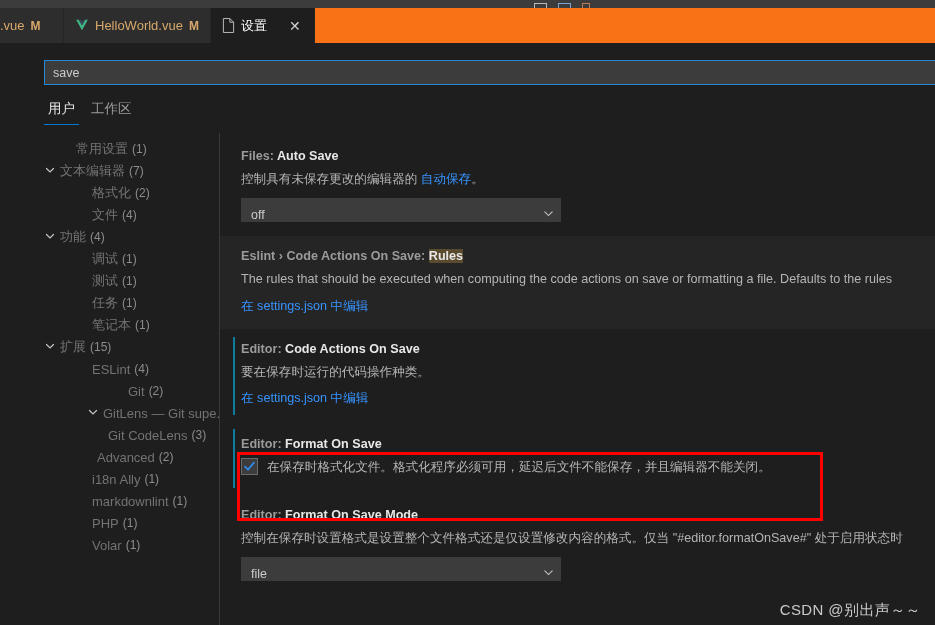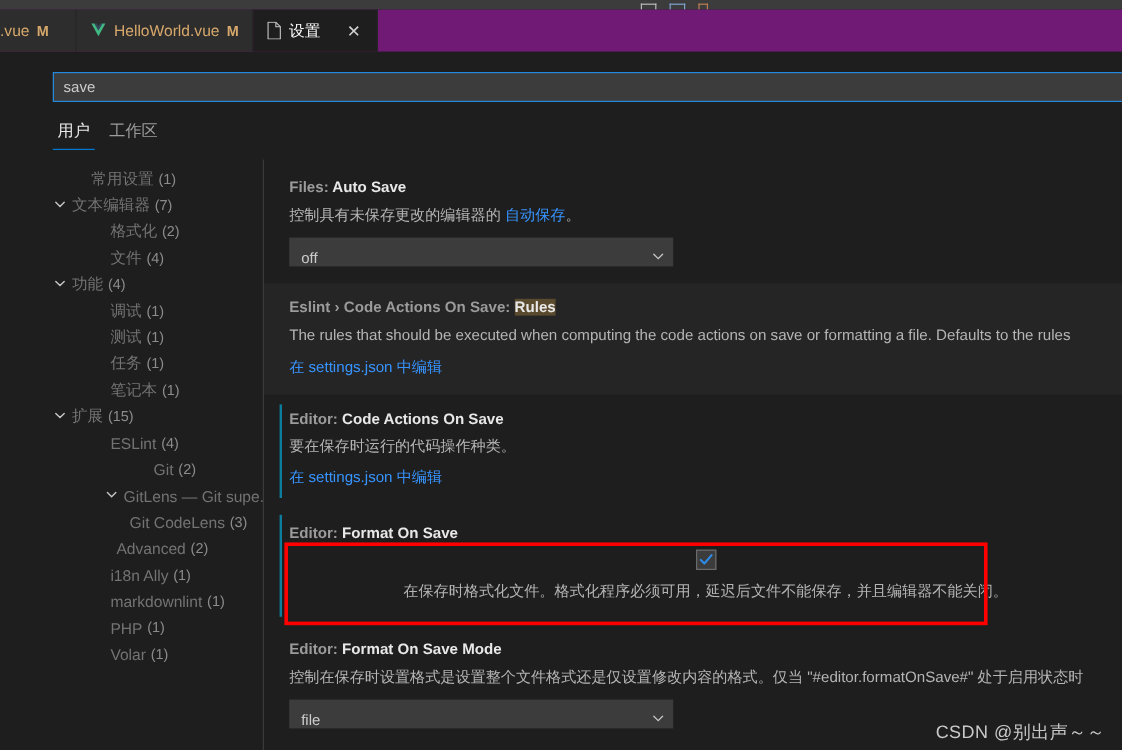--- a/index.html
+++ b/index.html
@@ -20,21 +20,21 @@
     position: absolute; left: 534px; top: 0px; height: 8px;
     display: flex; gap: 11px; align-items: flex-end;
   }
   .strip-ic { width: 13px; height: 5px; border: 1px solid #cfcfcf; border-bottom: none; opacity: .85; }
   .strip-ic.b { border-color: #8ab4e8; }
   .strip-ic.c { border-color: #d08b5a; width: 8px; }
 
   
   .tabbar {
     position: absolute; left: 0; top: 8px; width: 935px; height: 35px;
-    background: #701a75; display: flex; align-items: stretch;
+    background: #f97316; display: flex; align-items: stretch;
   }
   .tab {
     display: flex; align-items: center; gap: 6px;
     padding: 0 11px; height: 35px;
     background: #2d2d2d; color: #9a9a9a;
     font-size: 13px; white-space: nowrap;
     border-right: 1px solid #252526;
     position: relative;
   }
   .tab.partial { padding-left: 0; width: 64px; justify-content: flex-start; }
@@ -126,21 +126,21 @@
   .s-link {
     font-size: 12.6px; color: #3794ff; margin-top: 9px; display: inline-block;
   }
   .s-select {
     margin-top: 10px; width: 320px; height: 24px;
     background: #3c3c3c; color: #cccccc;
     display: flex; align-items: flex-end; justify-content: space-between;
     padding: 0 7px 0 10px; font-size: 12.5px;
   }
   .chev { width: 11px; height: 11px; }
-  .s-checkrow { display: flex; align-items: center; gap: 9px; flex-direction: column; }
+  .s-checkrow { display: flex; align-items: center; gap: 9px; }
   .cbox {
     width: 17px; height: 17px; flex: none;
     background: #3c3c3c; border: 1px solid #6b6b6b;
     display: flex; align-items: center; justify-content: center;
   }
   .cbox svg { display: block; }
 
   
   .redbox {
     position: absolute; left: 237px; top: 452px; width: 586px; height: 69px;

